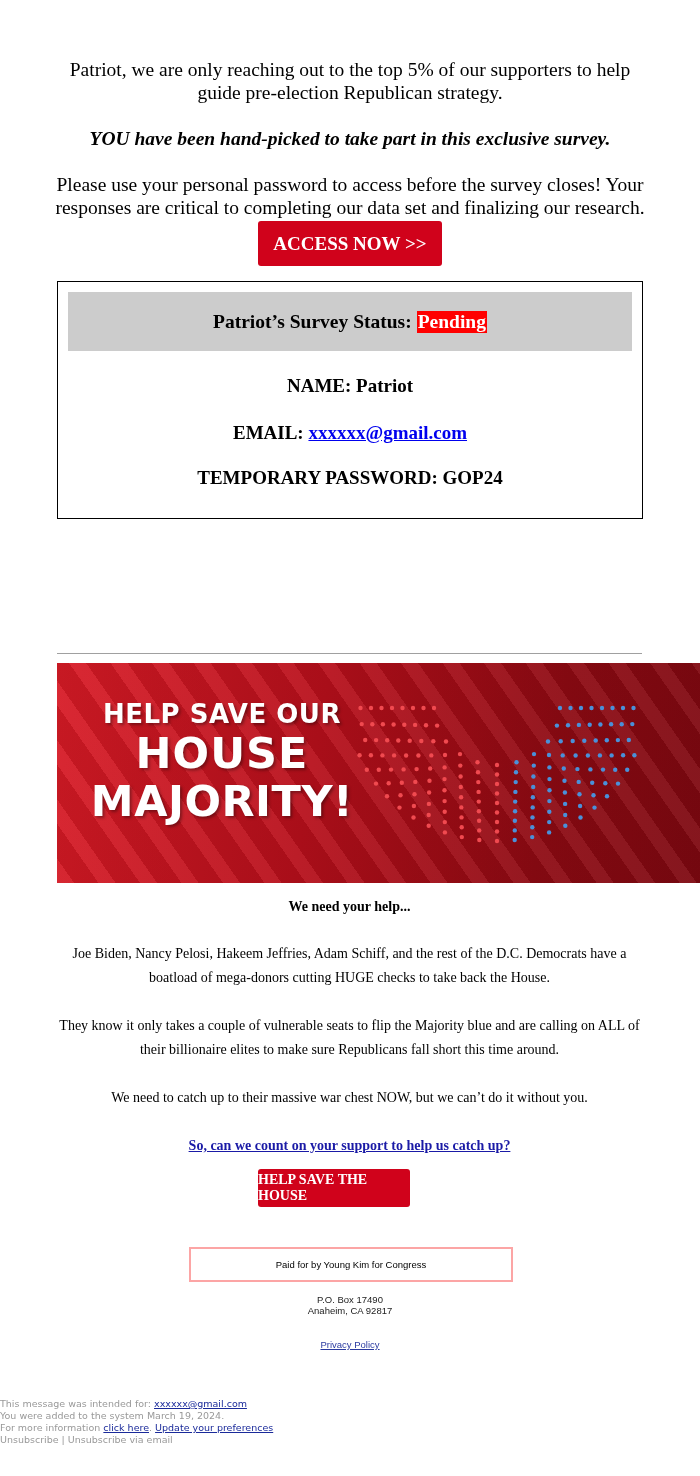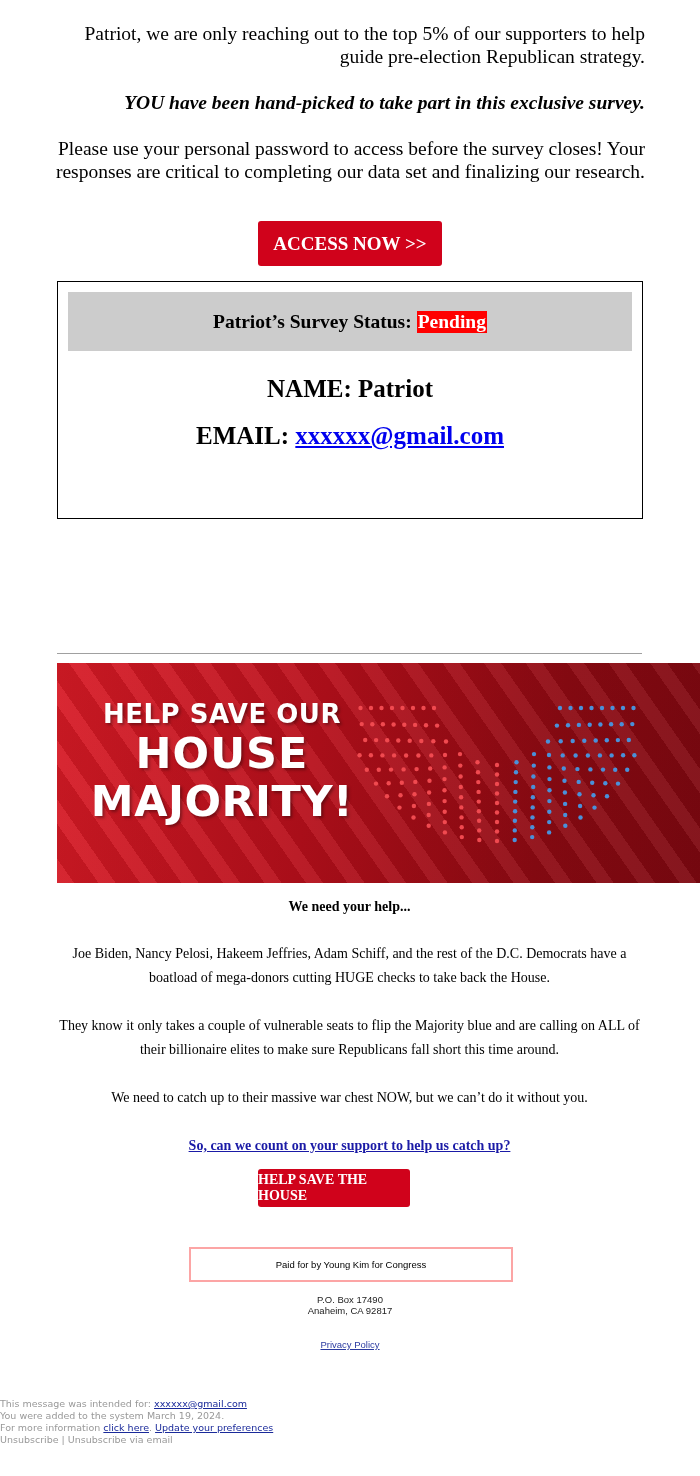--- a/index.html
+++ b/index.html
@@ -1,36 +1,36 @@
 <!DOCTYPE html>
 <html><head>
 <meta charset="utf-8">
 <style>
   html, body { margin: 0; padding: 0; background: #ffffff; }
   body { width: 700px; height: 1476px; position: relative; overflow: hidden; font-family: "Liberation Serif", serif; color: #000; }
   .abs { position: absolute; }
-  .center { text-align: right; }
+  .center { text-align: center; margin-top: 36px; }
   .intro { left: 55px; width: 590px; font-size: 19.5px; line-height: 23px; }
   .p1 { top: 22px; }
   .p2 { top: 91px; font-weight: bold; font-style: italic; }
   .p3 { top: 137px; }
   .btn {
     background: #d0021b; color: #fff; font-weight: bold; border-radius: 3px;
     display: flex; align-items: center; justify-content: center;
     font-family: "Liberation Serif", serif; cursor: pointer; text-decoration: none;
   }
   .access-btn { left: 258px; top: 221px; width: 184px; height: 45px; font-size: 19px; }
   .status-box { left: 57px; top: 281px; width: 584px; height: 236px; border: 1px solid #000; }
   .status-header {
     position: absolute; left: 10px; top: 10px; width: 564px; height: 59px; background: #cccccc;
     display: flex; align-items: center; justify-content: center;
     font-weight: bold; font-size: 19.5px;
   }
   .pending { background: #ff0000; color: #fff; padding: 0 1px; margin-left: 5px; }
-  .status-line { position: absolute; left: 0; width: 584px; text-align: center; font-weight: bold; font-size: 25px; }
+  .status-line { position: absolute; left: 0; width: 584px; text-align: center; font-weight: bold; font-size: 19px; }
   .link { color: #0000ee; text-decoration: underline; cursor: pointer; }
   .hr { left: 57px; top: 653px; width: 585px; height: 1px; background: #a0a0a0; }
   .banner { left: 57px; top: 663px; width: 646px; height: 220px; overflow: hidden;
     background: linear-gradient(100deg, #d81b26 0%, #b70f1b 40%, #8e0a12 75%, #7d0810 100%); }
   .stripes { position: absolute; inset: 0;
     background: repeating-linear-gradient(55deg, rgba(255,255,255,0.06) 0 14px, rgba(0,0,0,0.08) 14px 34px); }
   .banner-text { position: absolute; left: 20px; top: 36px; width: 290px; text-align: center;
     font-family: "DejaVu Sans", sans-serif; font-weight: bold; color: #fff; text-shadow: 2px 2px 3px rgba(0,0,0,0.35); }
   .bt1 { font-size: 26px; line-height: 30px; letter-spacing: 0.5px; }
   .bt2 { font-size: 43px; line-height: 48px; letter-spacing: 1px; }
@@ -59,20 +59,24 @@
     <span>Patriot’s Survey Status:</span>
     <span class="pending">Pending</span>
   </div>
   <div class="status-line" style="top:93px;">
     <span>NAME:</span>
     <span>Patriot</span>
   </div>
   <div class="status-line" style="top:140px;">
     <span>EMAIL:</span>
     <a class="link">xxxxxx@gmail.com</a>
+  </div>
+  <div class="status-line" style="top:185px;">
+    <span>TEMPORARY PASSWORD:</span>
+    <span>GOP24</span>
   </div>
 </div>
 
 <div class="abs hr"></div>
 
 <div class="abs banner">
   <div class="stripes"></div>
   <div class="banner-text">
     <div class="bt1">HELP SAVE OUR</div>
     <div class="bt2">HOUSE</div>

